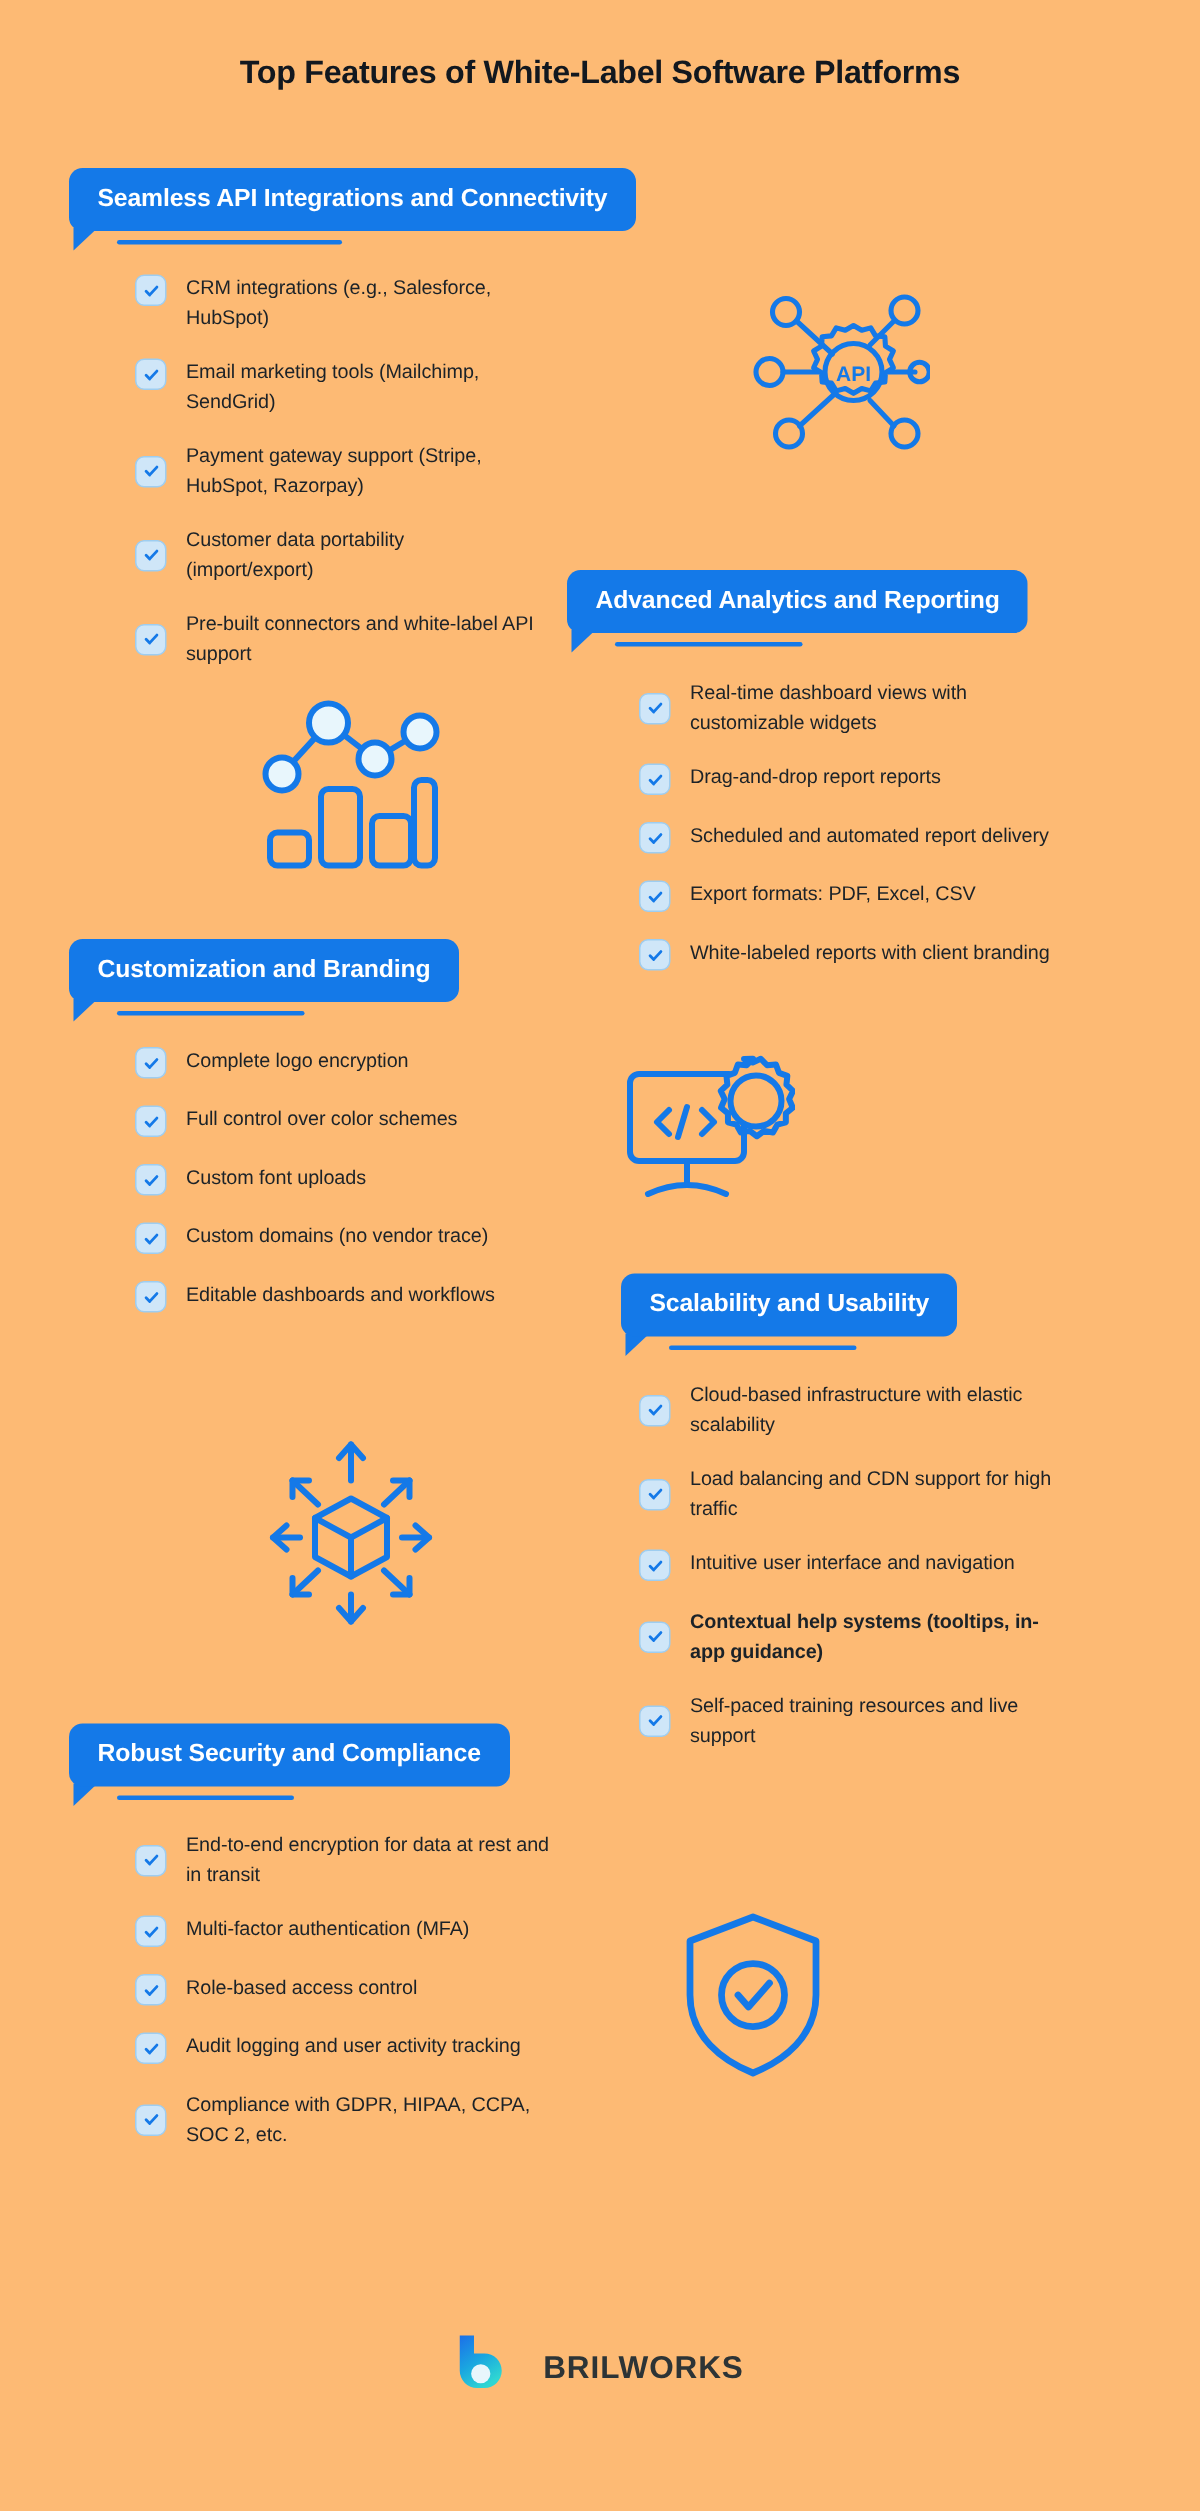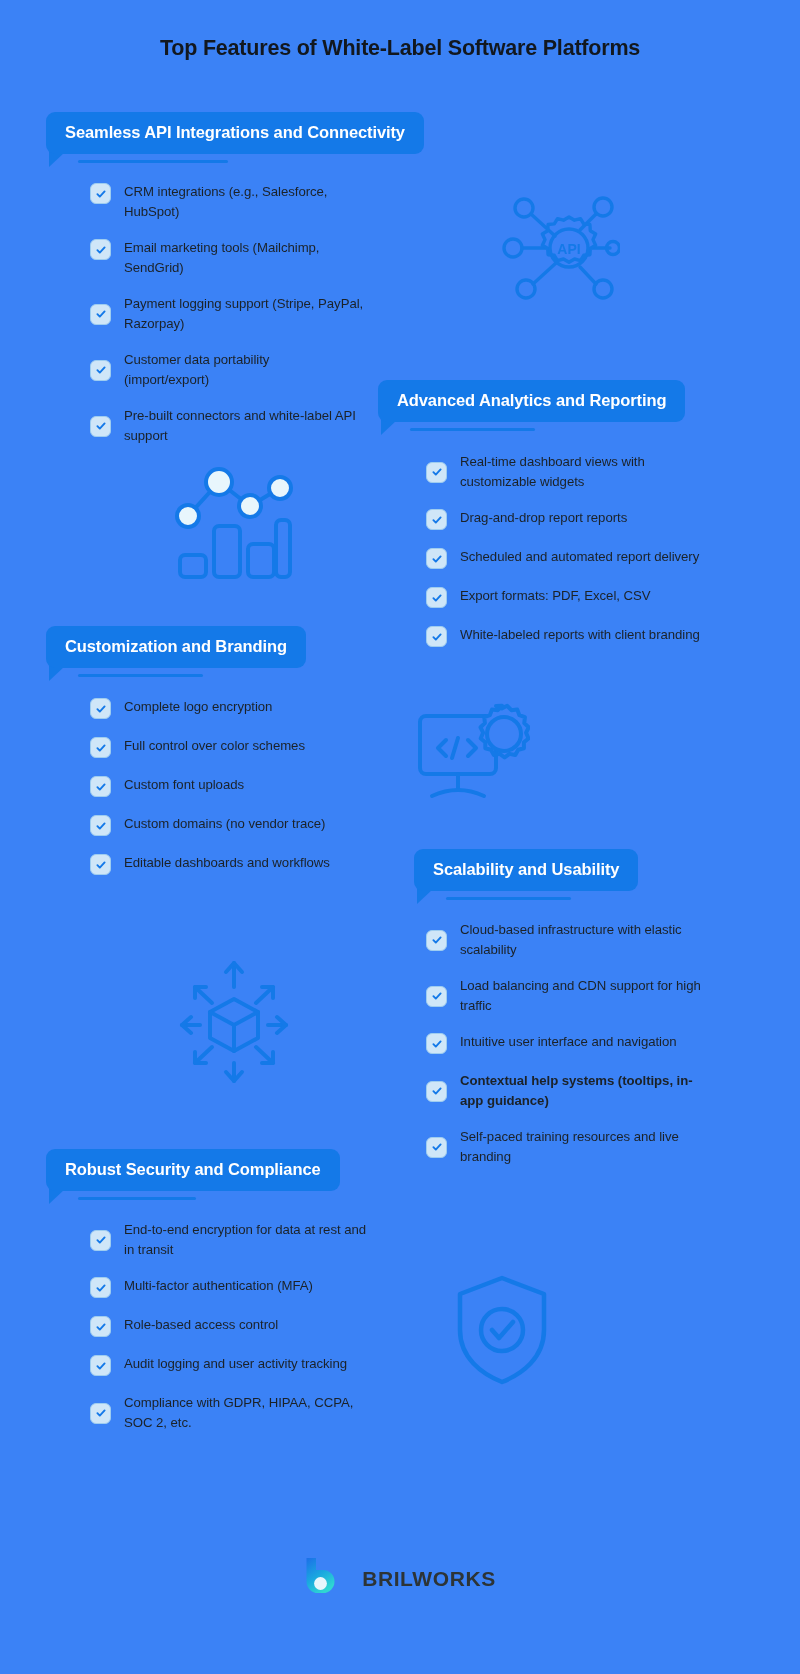--- a/index.html
+++ b/index.html
@@ -6,21 +6,21 @@
   html, body {
     width: 800px;
     height: 1674px;
     background: #e8f6fc;
     font-family: "Liberation Sans", sans-serif;
   }
   .page {
     position: relative;
     width: 800px;
     height: 1674px;
-    background: #3b82f6;
+    background: #fdba74;
     overflow: hidden;
   }
 
   
   .page-title {
     position: absolute;
     top: 36px;
     left: 0;
     width: 800px;
     text-align: center;
@@ -149,21 +149,21 @@
           </svg>
         </span>
       <span class="bullet-text">Email marketing tools (Mailchimp, SendGrid)</span>
     </div>
     <div class="bullet two-line">
       <span class="check">
           <svg width="12" height="12" viewBox="0 0 12 12">
             <path d="M2.4 6.2 L4.8 8.6 L9.6 3.4" fill="none" stroke="#1479e8" stroke-width="1.9" stroke-linecap="round" stroke-linejoin="round"></path>
           </svg>
         </span>
-      <span class="bullet-text" style="max-width:240px;">Payment logging support (Stripe, PayPal, Razorpay)</span>
+      <span class="bullet-text" style="max-width:240px;">Payment gateway support (Stripe, HubSpot, Razorpay)</span>
     </div>
     <div class="bullet two-line">
       <span class="check">
           <svg width="12" height="12" viewBox="0 0 12 12">
             <path d="M2.4 6.2 L4.8 8.6 L9.6 3.4" fill="none" stroke="#1479e8" stroke-width="1.9" stroke-linecap="round" stroke-linejoin="round"></path>
           </svg>
         </span>
       <span class="bullet-text" style="max-width:185px;">Customer data portability (import/export)</span>
     </div>
     <div class="bullet two-line">
@@ -378,21 +378,21 @@
           </svg>
         </span>
       <span class="bullet-text" style="max-width:272px;font-weight:bold;">Contextual help systems (tooltips, in-app guidance)</span>
     </div>
     <div class="bullet two-line">
       <span class="check">
           <svg width="12" height="12" viewBox="0 0 12 12">
             <path d="M2.4 6.2 L4.8 8.6 L9.6 3.4" fill="none" stroke="#1479e8" stroke-width="1.9" stroke-linecap="round" stroke-linejoin="round"></path>
           </svg>
         </span>
-      <span class="bullet-text" style="max-width:266px;">Self-paced training resources and live branding</span>
+      <span class="bullet-text" style="max-width:266px;">Self-paced training resources and live support</span>
     </div>
   </div>
 
   <div class="icon-box" style="top:955px; left:178px;">
     <svg width="112" height="130" viewBox="0 0 112 130">
       <g fill="none" stroke="#1479e8" stroke-width="4" stroke-linecap="round" stroke-linejoin="round">
 
         <polygon points="56,44 80,57 80,83 56,96 32,83 32,57"></polygon>
         <polyline points="32,57 56,70 80,57"></polyline>
         <line x1="56" y1="70" x2="56" y2="96"></line>

